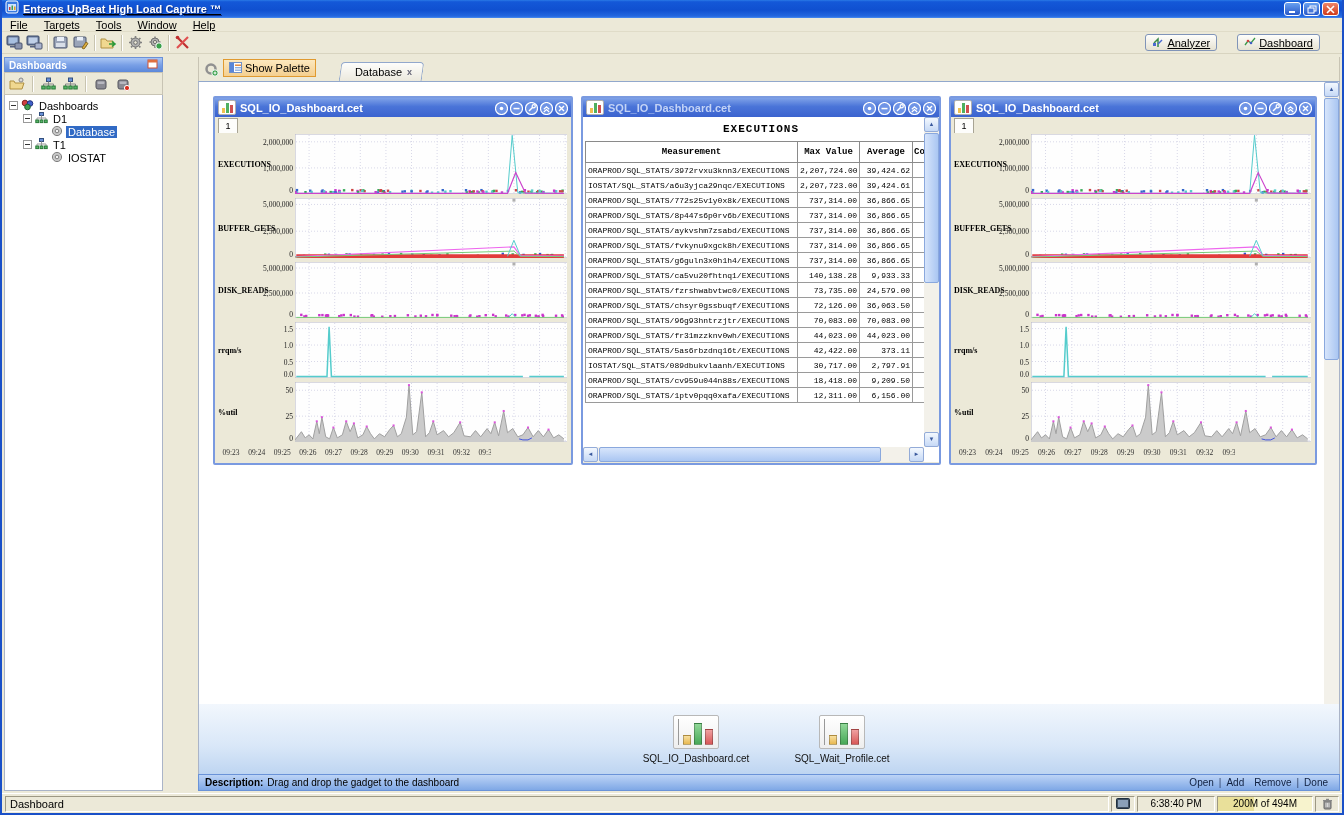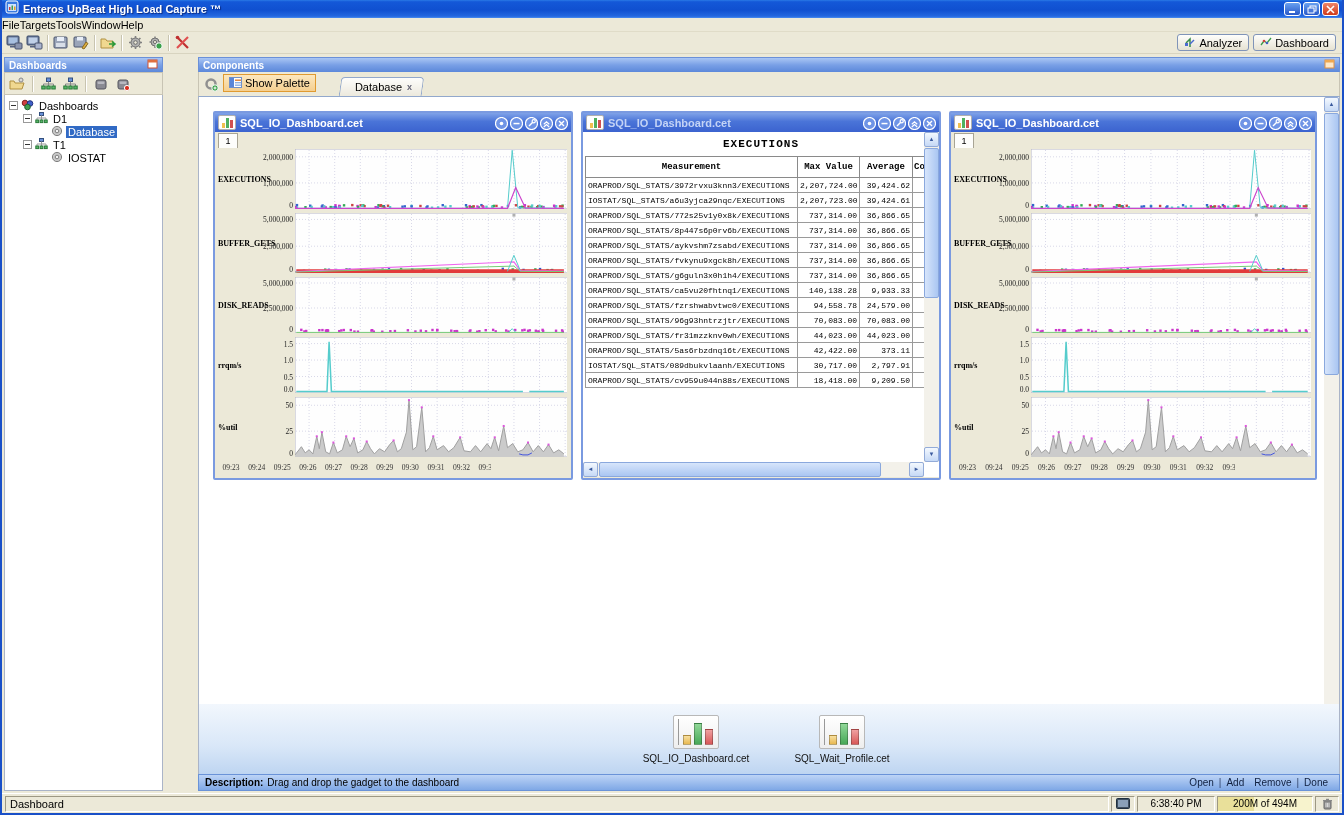--- a/index.html
+++ b/index.html
@@ -1,33 +1,33 @@
 <!DOCTYPE html>
 <html><head>
 <meta charset="utf-8">
 <style>
   * { margin:0; padding:0; box-sizing:border-box; }
   html,body { width:1344px; height:815px; overflow:hidden; font-family:"Liberation Sans",sans-serif; background:#1a50c8; }
-  .window { position:absolute; left:2px; right:2px; top:0; bottom:2px; background:#ece9d8; }
+  .window { position:absolute; left:2px; right:2px; top:0; bottom:2px; background:#ece9d8;text-decoration:underline; }
 
   
   .titlebar { height:18px; background:linear-gradient(180deg,#2a7ae6 0%,#1458d8 10%,#1050d0 55%,#2468e0 90%,#4a8cf0 100%); display:flex; align-items:center; padding:0 3px; }
   .titlebar .ttl { color:#fff; font-weight:bold; font-size:11px; margin-left:4px; text-shadow:1px 1px 1px #0a2a80; flex:1; }
   .winbtn { width:17px; height:14px; margin-left:2px; border:1px solid #fff; border-radius:3px; display:flex; align-items:center; justify-content:center; font-size:8px; color:#fff; background:linear-gradient(180deg,#68a0f0,#2858c8); }
   .winbtn.close { background:linear-gradient(180deg,#ef8568,#cf3a1a); }
   .winbtn svg { display:block; }
 
   
   .menubar { height:14px; display:flex; align-items:center; background:#ece9d8; border-bottom:1px solid #e0dcc8; }
-  .menu-item { font-size:11px; padding:0 0; color:#000; }
+  .menu-item { font-size:11px; padding:0 8px; color:#000; }
   .toolbar { height:22px; display:flex; align-items:center; background:#ece9d8; border-bottom:1px solid #d8d4c0; padding:0 2px; }
   .tb-btn { width:20px; height:18px; display:flex; align-items:center; justify-content:center; }
   .tb-sep { width:1px; height:16px; background:#c8c4b0; margin:0 3px; box-shadow:1px 0 0 #fff; }
   .tb-spacer { flex:1; }
-  .mode-btn { height:17px; display:flex; align-items:center; gap:3px; font-size:11px; padding:0 6px; margin-right:4px; border:1px solid #8094b8; border-radius:3px; background:linear-gradient(180deg,#fefefc,#e6e2d2); }
+  .mode-btn { height:17px; display:flex; align-items:center; gap:3px; font-size:11px; padding:0 6px; margin-right:20px; border:1px solid #8094b8; border-radius:3px; background:linear-gradient(180deg,#fefefc,#e6e2d2); }
 
   
   .main { position:absolute; top:57px; left:0; right:0; bottom:22px; }
   .panel-hdr { height:15px; background:linear-gradient(180deg,#aac6f4 0%,#79a0e6 50%,#5c88da 100%); color:#fff; font-size:10px; font-weight:bold; display:flex; align-items:center; padding:0 4px; border:1px solid #6a90d8; border-bottom:none; }
   .panel-hdr .ph-sp { flex:1; }
 
   .dash-panel { position:absolute; left:2px; top:0; width:159px; bottom:0; display:flex; flex-direction:column; }
   .dash-toolbar { height:23px; background:#ece9d8; border:1px solid #c8c4b4; display:flex; align-items:center; padding:0 2px; gap:2px; }
   .dash-toolbar .tb-btn { border:1px solid transparent; }
   .tree-wrap { flex:1; background:#fff; border:1px solid #aab4c8; border-top:none; padding:4px 2px; overflow:hidden; }
@@ -321,28 +321,20 @@
             <span><svg width="12" height="12">
                 <circle cx="6" cy="6" r="4.6" fill="#c8c8c8" stroke="#808080"></circle>
                 <circle cx="6" cy="6" r="1.8" fill="#f4f4f4" stroke="#808080"></circle>
               </svg></span>
             <span class="lbl">IOSTAT</span>
           </div>
         </div>
     </div>
 
     <div class="comp-panel">
-      <div class="panel-hdr">
-        <span>Components</span>
-        <span class="ph-sp"></span>
-        <span><svg width="11" height="10">
-              <rect x="1" y="1" width="9" height="8" fill="#ffe8c8" stroke="#e09040"></rect>
-              <rect x="1" y="1" width="9" height="2.5" fill="#f0a850"></rect>
-            </svg></span>
-      </div>
       <div class="comp-toolbar">
         <span class="tb-btn">
             <svg width="15" height="15">
               <circle cx="7" cy="7" r="4.5" fill="none" stroke="#909090" stroke-width="2.5"></circle>
               <circle cx="11" cy="11" r="3.2" fill="#3aa04a" stroke="#fff"></circle>
               <path d="M11 9.5 V12.5 M9.5 11 H12.5" stroke="#fff"></path>
             </svg>
           </span>
         <span class="show-palette">
           <span><svg width="13" height="11">
@@ -854,22 +846,28 @@
                       <td></td>
                     </tr>
                     <tr>
                       <td>ORAPROD/SQL_STATS/ca5vu20fhtnq1/EXECUTIONS</td>
                       <td class="num">140,138.28</td>
                       <td class="num">9,933.33</td>
                       <td></td>
                     </tr>
                     <tr>
                       <td>ORAPROD/SQL_STATS/fzrshwabvtwc0/EXECUTIONS</td>
-                      <td class="num">94,558.78</td>
+                      <td class="num">73,735.00</td>
                       <td class="num">24,579.00</td>
+                      <td></td>
+                    </tr>
+                    <tr>
+                      <td>ORAPROD/SQL_STATS/chsyr0gssbuqf/EXECUTIONS</td>
+                      <td class="num">72,126.00</td>
+                      <td class="num">36,063.50</td>
                       <td></td>
                     </tr>
                     <tr>
                       <td>ORAPROD/SQL_STATS/96g93hntrzjtr/EXECUTIONS</td>
                       <td class="num">70,083.00</td>
                       <td class="num">70,083.00</td>
                       <td></td>
                     </tr>
                     <tr>
                       <td>ORAPROD/SQL_STATS/fr31mzzknv0wh/EXECUTIONS</td>
@@ -886,20 +884,26 @@
                     <tr>
                       <td>IOSTAT/SQL_STATS/089dbukvlaanh/EXECUTIONS</td>
                       <td class="num">30,717.00</td>
                       <td class="num">2,797.91</td>
                       <td></td>
                     </tr>
                     <tr>
                       <td>ORAPROD/SQL_STATS/cv959u044n88s/EXECUTIONS</td>
                       <td class="num">18,418.00</td>
                       <td class="num">9,209.50</td>
+                      <td></td>
+                    </tr>
+                    <tr>
+                      <td>ORAPROD/SQL_STATS/1ptv0pqq0xafa/EXECUTIONS</td>
+                      <td class="num">12,311.00</td>
+                      <td class="num">6,156.00</td>
                       <td></td>
                     </tr>
                   </tbody>
               </table>
 
               <div class="sb-v" style="right:0;top:0;bottom:15px">
                 <div class="sb-btn" style="top:0">▲</div>
                 <div class="sb-thumb" style="left:0;right:0;top:16px;height:150px"></div>
                 <div class="sb-btn" style="bottom:0">▼</div>
               </div>

